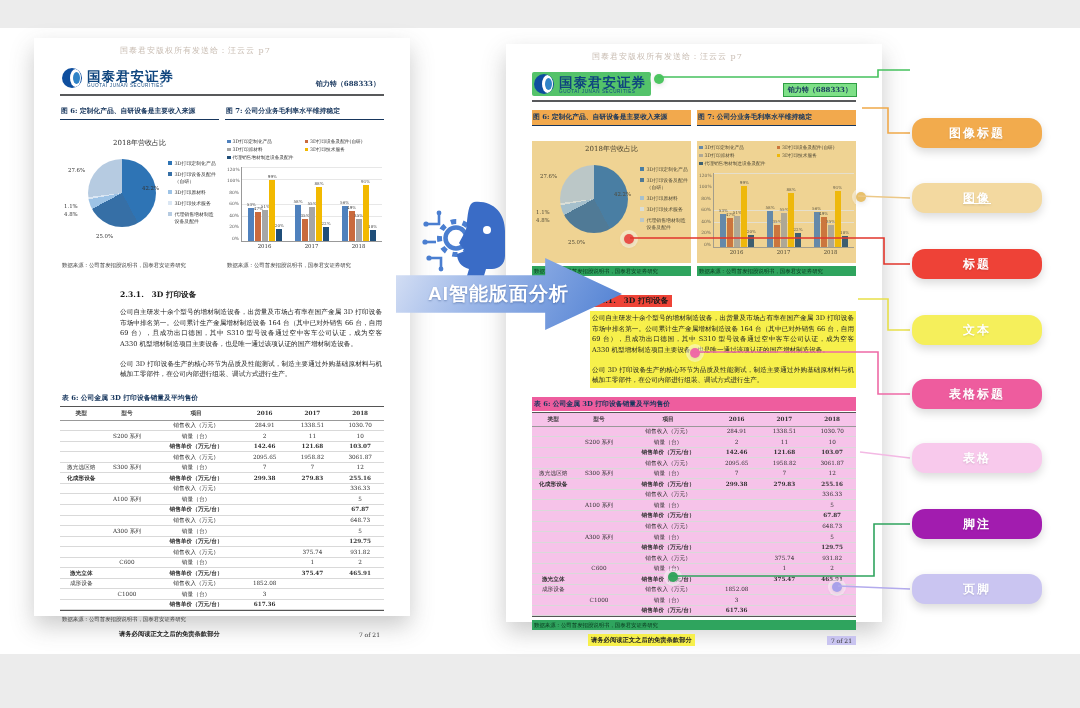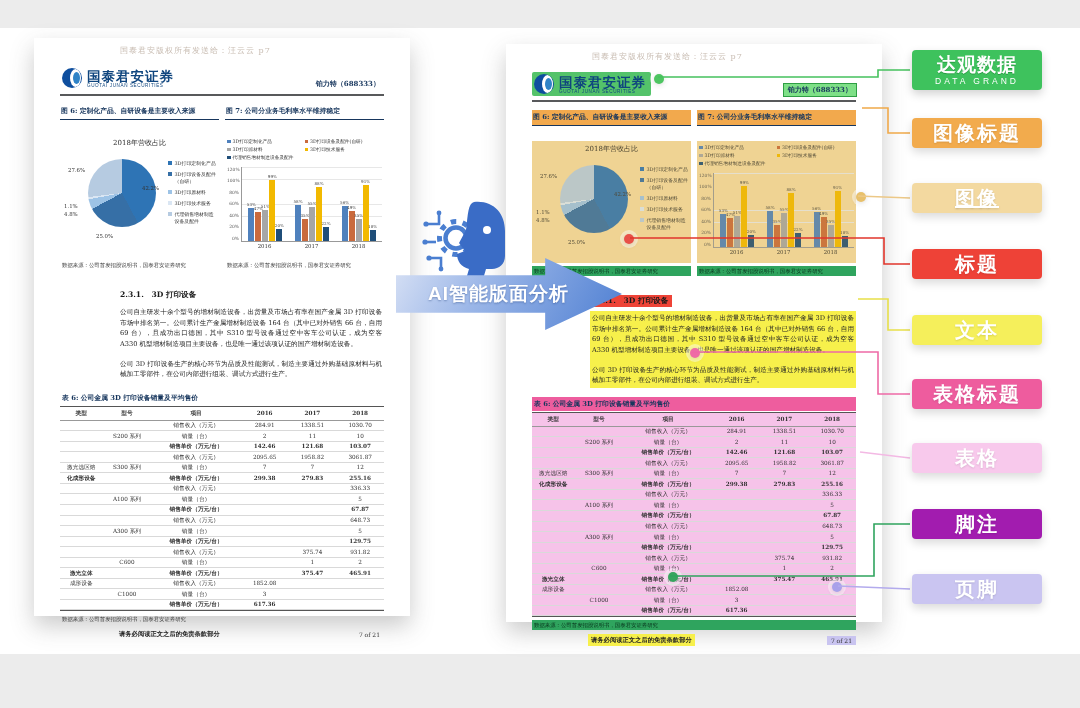--- a/index.html
+++ b/index.html
@@ -110,22 +110,22 @@
   #arrow span{color:#fff;font-weight:bold;font-size:19px;letter-spacing:1px;margin-left:32px;
     text-shadow:0 1px 2px rgba(30,60,120,.4);font-family:"Liberation Sans",sans-serif;}
 
   
   #brand-label{position:absolute;left:912px;top:50px;width:130px;height:40px;border-radius:4px;
     display:flex;flex-direction:column;align-items:center;justify-content:center;z-index:6;
     box-shadow:0 4px 10px rgba(0,0,0,.18);}
   #brand-label .bn{color:#fff;font-weight:bold;font-size:19px;line-height:1;letter-spacing:1px;
     text-shadow:0 1px 0 rgba(0,90,20,.35);}
   #brand-label .be{color:#fff;font-size:8.5px;letter-spacing:3px;margin-top:2px;}
-  .cat-label{position:absolute;left:912px;width:130px;height:30px;border-radius:4px;z-index:6;
-    display:flex;align-items:center;justify-content:center;color:#fff;font-weight:bold;font-size:20px;
+  .cat-label{position:absolute;left:912px;width:130px;height:30px;border-radius:13px;z-index:6;
+    display:flex;align-items:center;justify-content:center;color:#fff;font-weight:bold;font-size:12px;
     letter-spacing:2px;box-shadow:0 4px 10px rgba(0,0,0,.15);text-shadow:0 1px 2px rgba(0,0,0,.12);}
 
   #connectors{position:absolute;inset:0;z-index:4;pointer-events:none;}
 </style>
 </head>
 <body>
 
 <div id="canvas">
   <div id="canvas-card"></div>
 
@@ -820,24 +820,20 @@
     <polyline points="862,108 888,108 888,133 910,133" fill="none" stroke="#f0a94a" stroke-width="1.6"></polyline>
     <polyline points="858,196 910,198" fill="none" stroke="#ecc887" stroke-width="1.6"></polyline>
     <polyline points="630,238 884,238 884,264 910,264" fill="none" stroke="#e1362c" stroke-width="1.6"></polyline>
     <polyline points="858,299 888,299 888,330 910,330" fill="none" stroke="#e7df4a" stroke-width="1.6"></polyline>
     <polyline points="692,352 878,352 878,394 910,394" fill="none" stroke="#ee6aa6" stroke-width="1.6"></polyline>
     <polyline points="860,452 910,458" fill="none" stroke="#f3b9e4" stroke-width="1.6"></polyline>
     <polyline points="670,576 874,576 874,524 910,524" fill="none" stroke="#2fa45e" stroke-width="1.6"></polyline>
     <polyline points="838,586 910,589" fill="none" stroke="#b3abed" stroke-width="1.6"></polyline>
   </svg>
 
-  <div id="brand-label" style="background: rgb(62, 194, 93);">
-    <span class="bn">达观数据</span>
-    <span class="be">DATA GRAND</span>
-  </div>
   <div id="labels-col">
       <div class="cat-label" style="top: 118px; background: rgb(242, 171, 77);">图像标题</div>
       <div class="cat-label" style="top: 183px; background: rgb(243, 217, 160); text-decoration: underline;">图像</div>
       <div class="cat-label" style="top: 249px; background: rgb(238, 66, 55);">标题</div>
       <div class="cat-label" style="top: 315px; background: rgb(245, 239, 91);">文本</div>
       <div class="cat-label" style="top: 379px; background: rgb(238, 92, 158);">表格标题</div>
       <div class="cat-label" style="top: 443px; background: rgb(248, 201, 236);">表格</div>
       <div class="cat-label" style="top: 509px; background: #a21caf;">脚注</div>
       <div class="cat-label" style="top: 574px; background: rgb(202, 197, 241);">页脚</div>
     </div>

